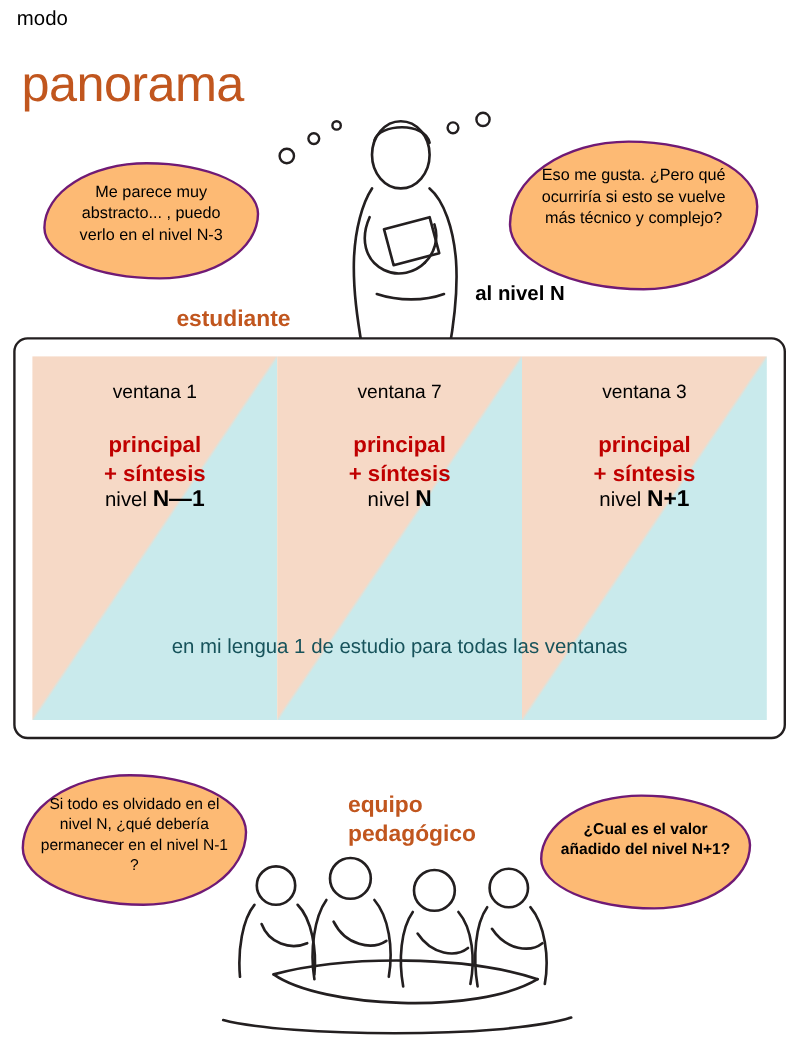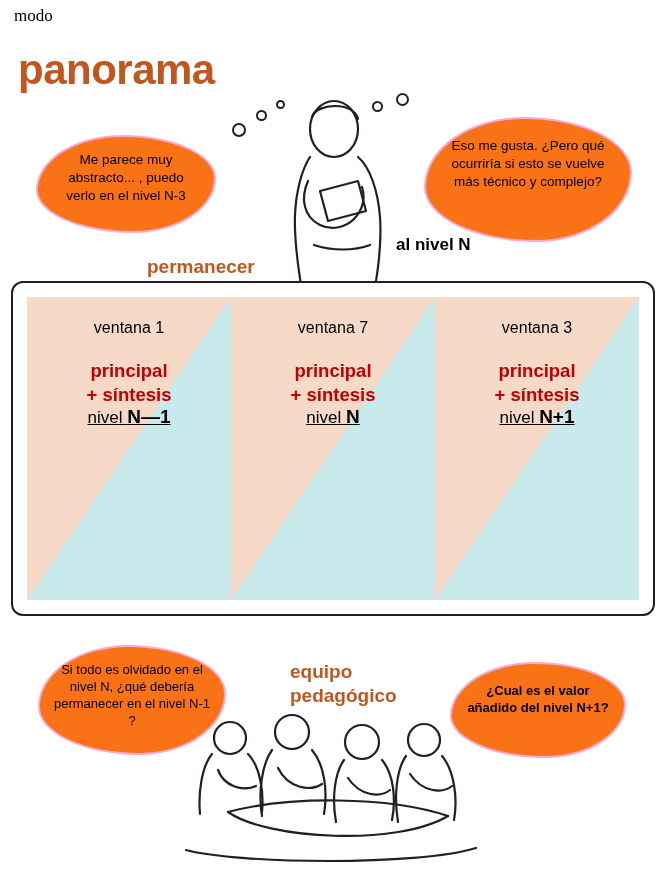--- a/index.html
+++ b/index.html
@@ -14,37 +14,36 @@
     overflow: hidden;
   }
 
   
   .mode-label {
     position: absolute;
     left: 14px;
     top: 6px;
     font-size: 17px;
     color: #000;
-    font-family: Liberation Serif, serif;
   }
   .title {
     position: absolute;
     left: 18px;
     top: 46px;
     font-size: 42px;
-    font-weight: bold;
+    font-weight: normal;
     color: #c1561e;
     letter-spacing: -0.5px;
   }
 
   
   .bubble {
     position: absolute;
-    border: 2px solid #f9a8d4;
-    background: #f97316;
+    border: 2px solid #701a75;
+    background: #fdba74;
     text-align: center;
     line-height: 1.32;
     z-index: 5;
   }
   .bubble .txt { display: block; }
 
   
   .cloud {
     border-radius: 48% 52% 46% 54% / 56% 44% 56% 44%;
   }
@@ -59,21 +58,21 @@
   }
   #bubble-student-right {
     left: 424px;
     top: 117px;
     width: 208px;
     height: 125px;
     font-size: 13.5px;
     padding: 18px 16px 0 16px;
   }
   #bubble-team-left {
-    left: 38px;
+    left: 18px;
     top: 645px;
     width: 188px;
     height: 110px;
     font-size: 13px;
     padding: 14px 12px 0 12px;
   }
   #bubble-team-right {
     left: 450px;
     top: 662px;
     width: 176px;
@@ -158,21 +157,20 @@
   .window .win-main {
     font-size: 18.5px;
     font-weight: bold;
     color: #c00000;
     line-height: 1.28;
     text-align: center;
   }
   .window .win-level {
     font-size: 17px;
     color: #000;
-    text-decoration: underline;
   }
   .window .win-level b { font-size: 19px; }
 
   .lang-note {
     position: absolute;
     left: 0;
     right: 0;
     top: 246px;
     text-align: center;
     font-size: 17px;
@@ -213,21 +211,21 @@
 <div class="dot" style="left:396px; top:93px; width:13px; height:13px;"></div>
 
 <div class="bubble cloud" id="bubble-student-left">
   <span class="txt">Me parece muy abstracto... , puedo verlo en el nivel N-3</span>
 </div>
 
 <div class="bubble cloud" id="bubble-student-right">
   <span class="txt">Eso me gusta. ¿Pero qué ocurriría si esto se vuelve más técnico y complejo?</span>
 </div>
 
-<div class="role-caption" id="caption-student">permanecer</div>
+<div class="role-caption" id="caption-student">estudiante</div>
 <div class="role-caption" id="caption-level">al nivel N</div>
 
 <div class="panel">
   <div class="windows-row">
 
     <div class="window">
       <div class="win-name">ventana 1</div>
       <div class="win-main">
         <span>principal</span><br>
         <span>+ síntesis</span>
@@ -253,20 +251,21 @@
       <div class="win-main">
         <span>principal</span><br>
         <span>+ síntesis</span>
       </div>
       <div class="win-level">
         <span>nivel </span><b>N+1</b>
       </div>
     </div>
 
   </div>
+  <div class="lang-note">en mi lengua 1 de estudio para todas las ventanas</div>
 </div>
 
 <div class="role-caption" id="caption-team">
   <span>equipo</span><br>
   <span>pedagógico</span>
 </div>
 
 <div class="figure" id="team-figure">
   <svg width="330" height="168" viewBox="0 0 330 168" fill="none" stroke="#231f20" stroke-width="2.2" stroke-linecap="round" stroke-linejoin="round">
 

